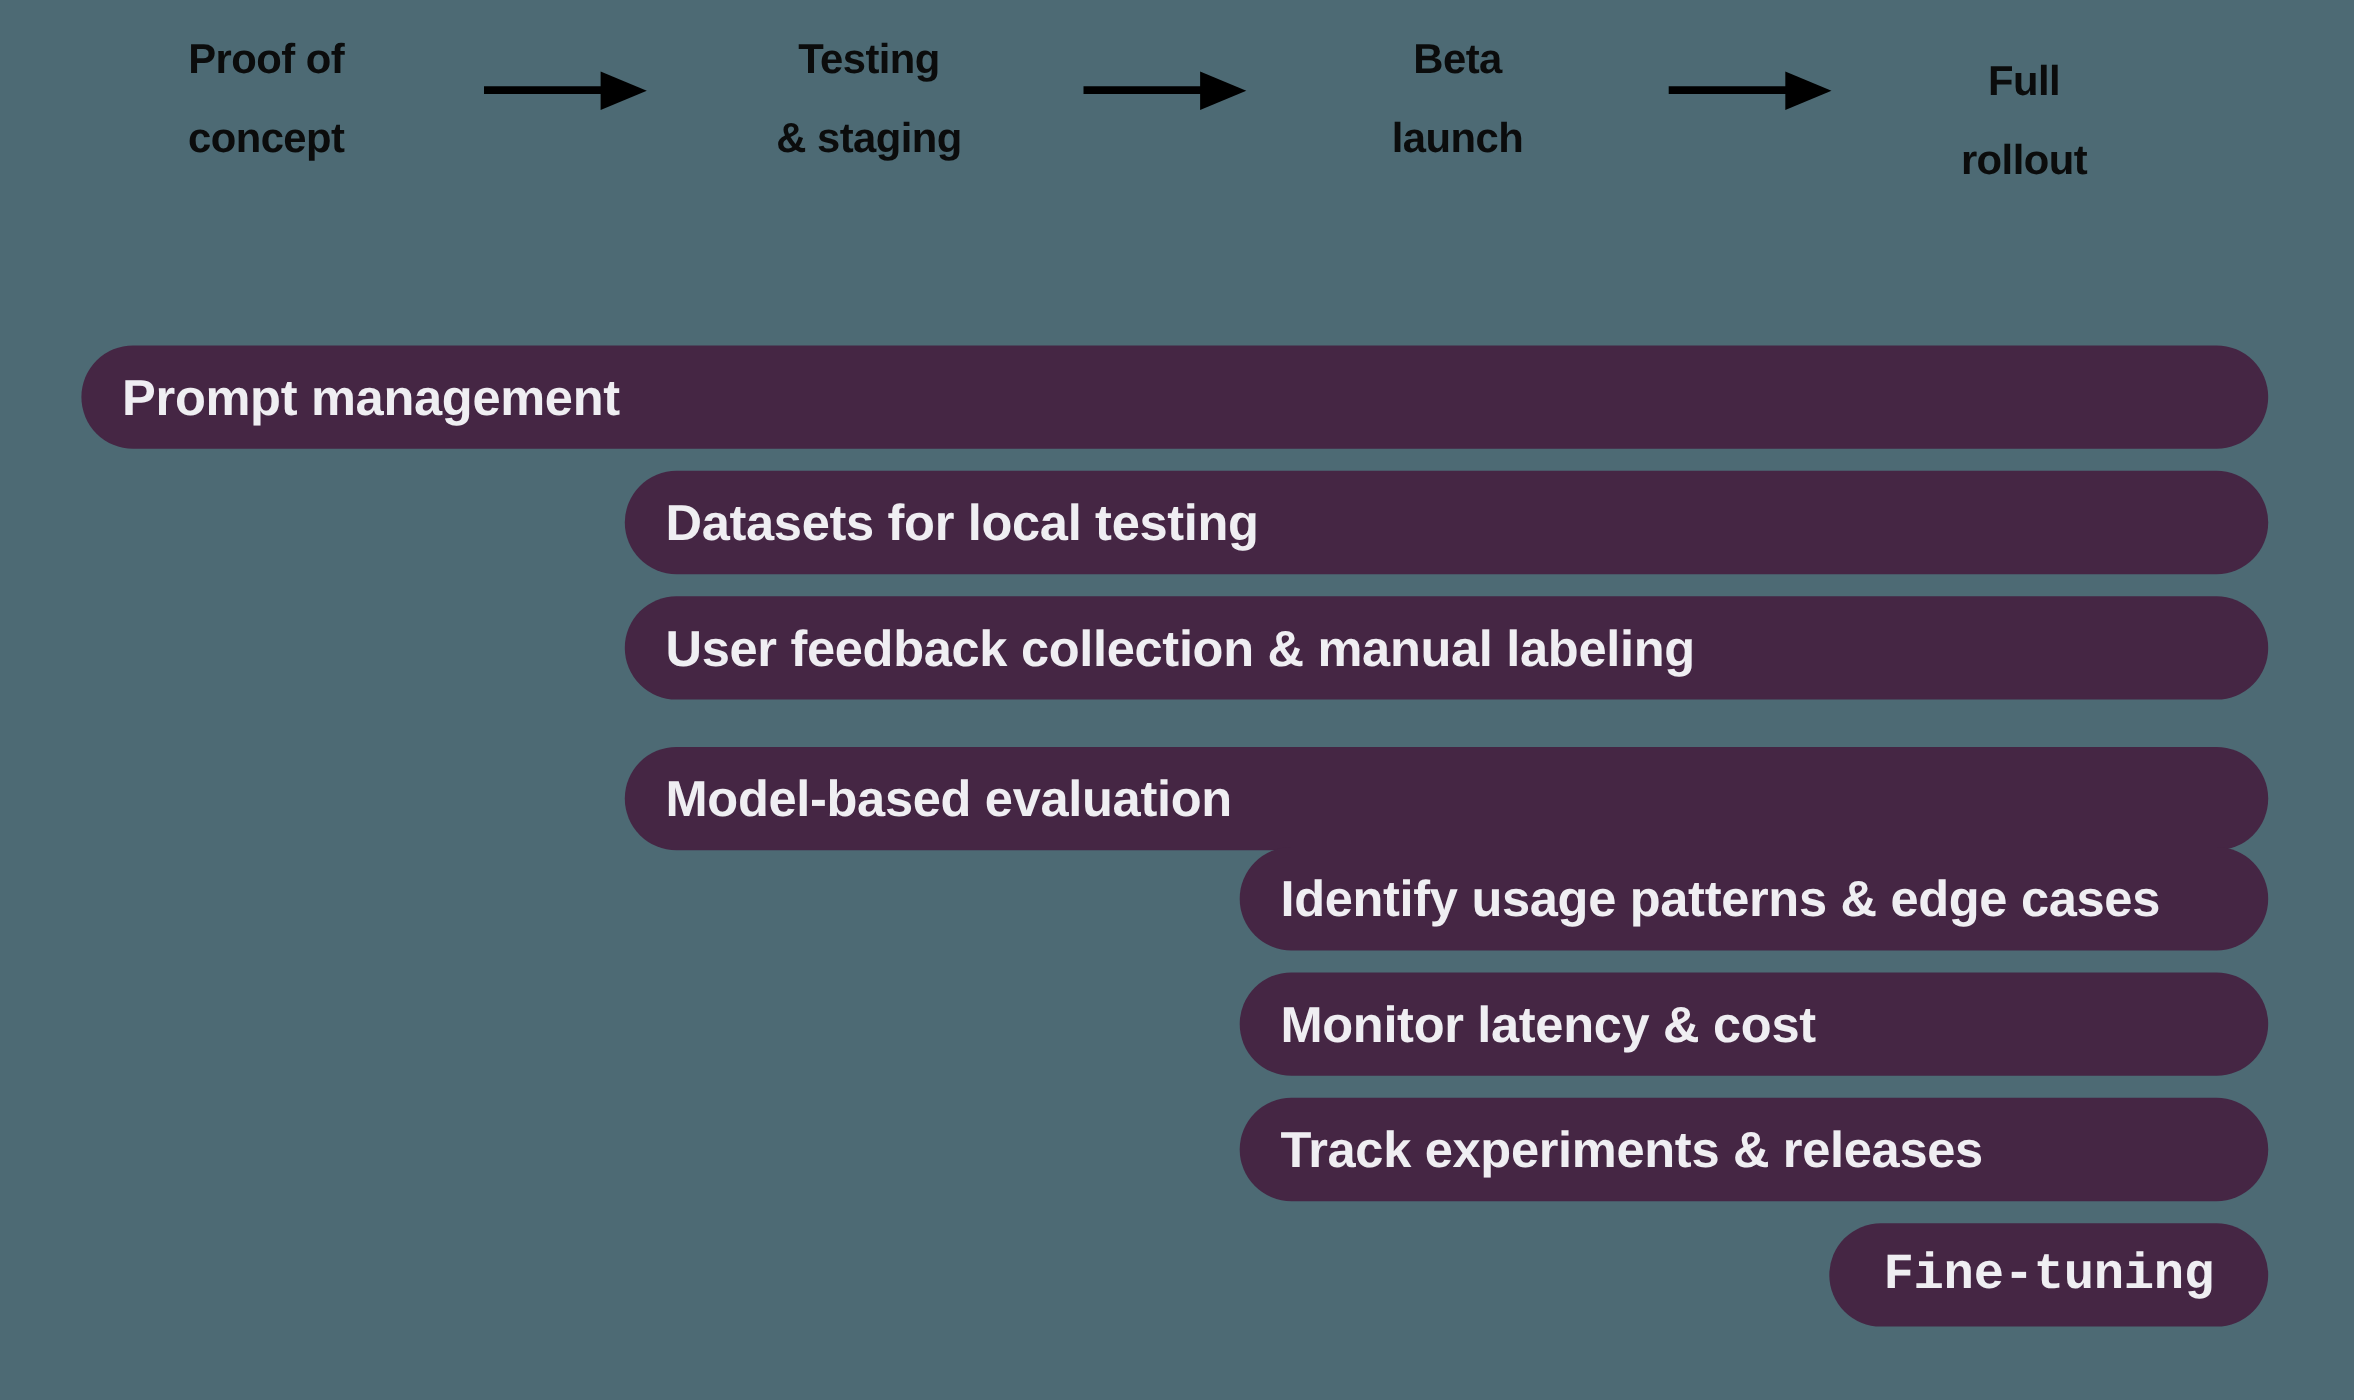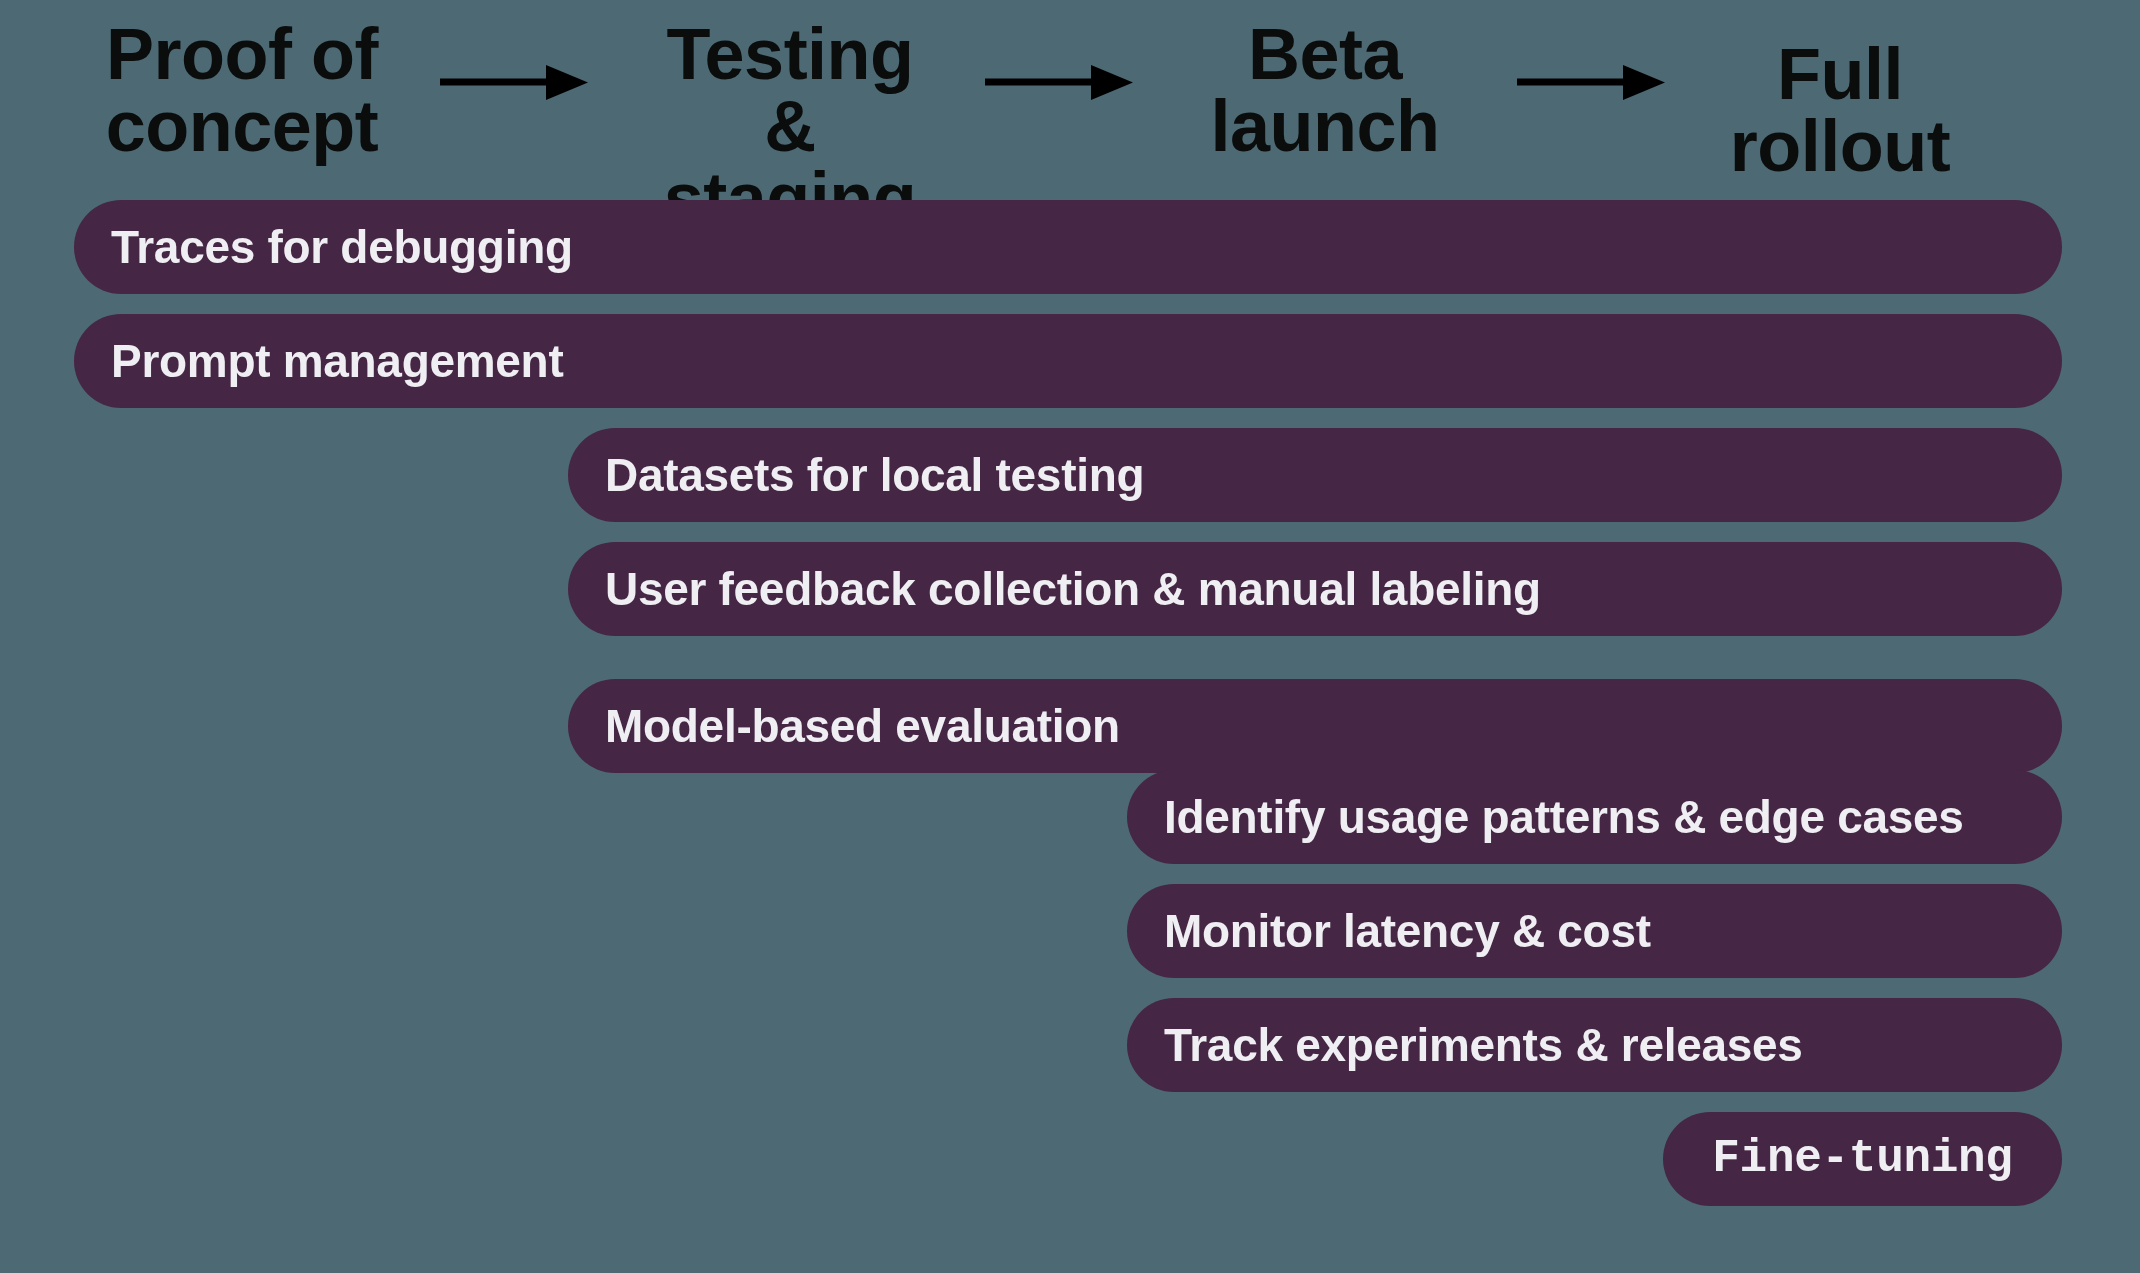--- a/index.html
+++ b/index.html
@@ -29,21 +29,21 @@
     top: 0;
     width: 2140px;
     height: 165px;
   }
 
   .stage {
     position: absolute;
     top: 18px;
     text-align: center;
     color: #0b0c0c;
-    font-size: 72px;
+    font-size: 38px;
     font-weight: bold;
     line-height: 72px;
     letter-spacing: -0.5px;
     white-space: pre-line;
   }
 
   .stage-1 { left: 92px;   width: 300px; }
   .stage-2 { left: 640px;  width: 300px; }
   .stage-3 { left: 1175px; width: 300px; }
   .stage-4 { left: 1690px; width: 300px; margin-top: 20px; }
@@ -130,23 +130,20 @@
         <polygon points="108,3 150,20.5 108,38" fill="#000000"></polygon>
       </svg>
     </div>
 
     <div class="stage stage-4">Full
 rollout</div>
   </div>
 
   <div class="bars">
 
-    <div class="bar" style="left:74px;  top:200px;  width:1988px;">
-      <span class="bar-label">Traces for debugging</span>
-    </div>
 
     <div class="bar" style="left:74px;  top:314px;  width:1988px;">
       <span class="bar-label">Prompt management</span>
     </div>
 
     <div class="bar" style="left:568px; top:428px;  width:1494px;">
       <span class="bar-label">Datasets for local testing</span>
     </div>
 
     <div class="bar" style="left:568px; top:542px;  width:1494px;">

